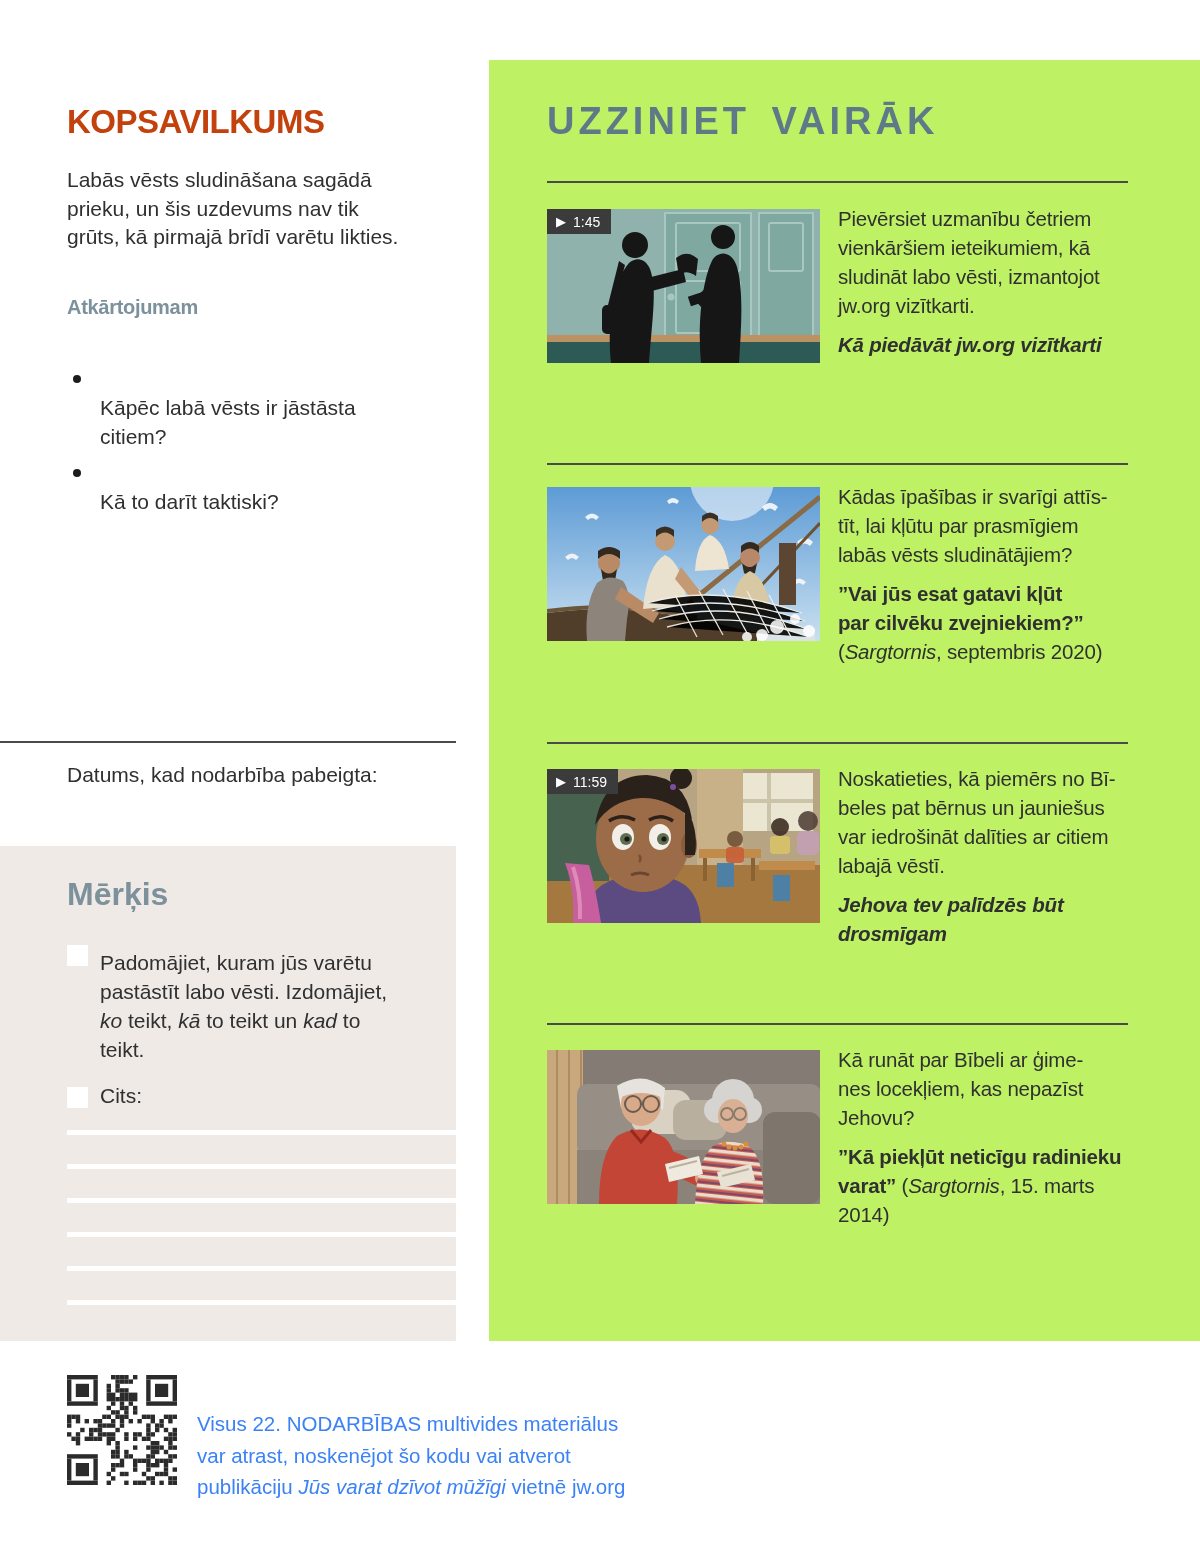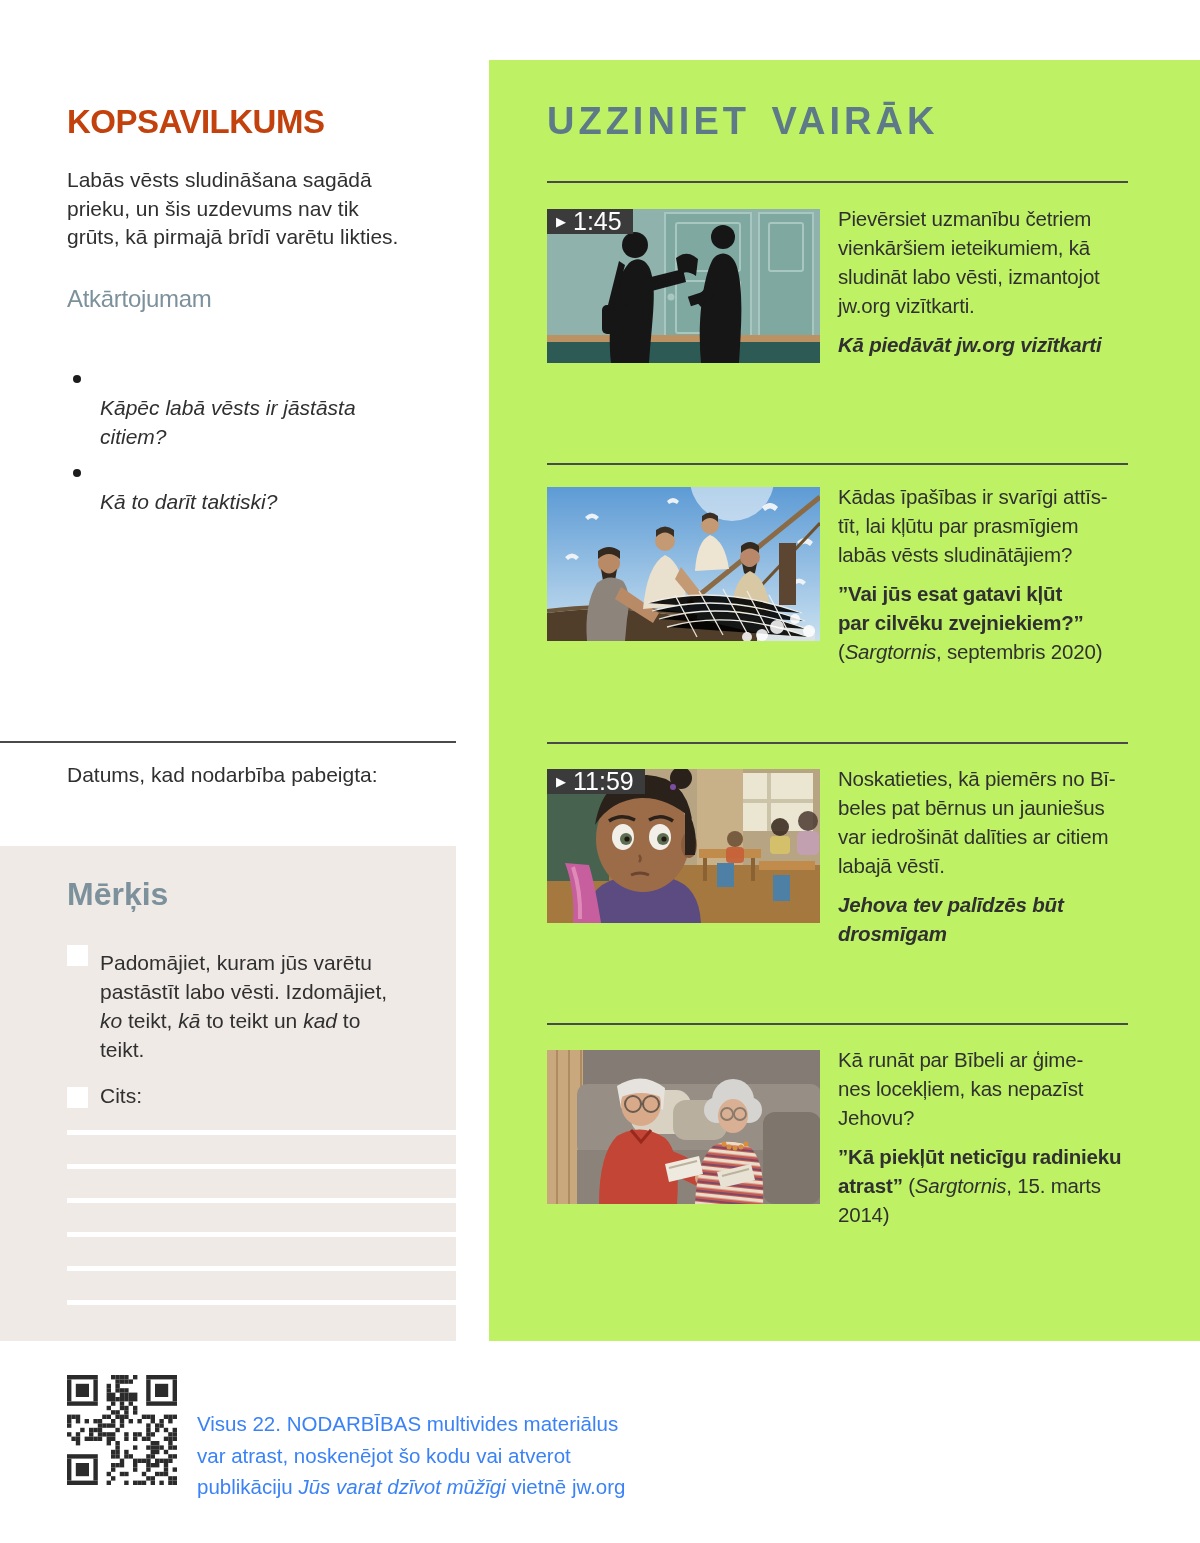--- a/index.html
+++ b/index.html
@@ -13,23 +13,23 @@
   .b{font-weight:bold;}
   .i{font-style:italic;margin-top:48px;}
 
   
   .summary-heading{
     left:67px;top:103px;font-size:33px;font-weight:bold;letter-spacing:-0.5px;
     color:#c2410c;
   }
   .summary-text{left:67px;top:166px;width:420px;font-size:21px;line-height:28.5px;}
   .review-heading{
-    left:67px;top:285px;font-size:24px;font-weight:normal;color:#7C919B;letter-spacing:-0.3px;
-  }
-  .review-list{left:67px;top:364px;width:380px;font-style:italic;}
+    left:67px;top:296px;font-size:20px;font-weight:bold;color:#7C919B;letter-spacing:-0.3px;
+  }
+  .review-list{left:67px;top:364px;width:380px;}
   .review-item{position:relative;padding-left:33px;font-size:21px;line-height:29px;margin-bottom:7px;}
   .bullet-dot{
     position:absolute;left:6px;top:11px;width:8px;height:8px;border-radius:50%;
     background:#1c1c1c;
   }
   .left-divider{left:0;top:741px;width:456px;height:0;border-top:2px solid #4A4A4A;}
   .date-label{left:67px;top:760px;font-size:21px;line-height:29px;}
 
   .goal-box{left:0;top:846px;width:456px;height:495px;background:#EFEAE6;}
   .goal-heading{left:67px;top:30px;font-size:32px;font-weight:bold;color:#7C919B;}
@@ -53,21 +53,21 @@
   .lm-item-1{top:149px;} .lm-item-2{top:427px;} .lm-item-3{top:709px;} .lm-item-4{top:990px;}
   .thumb{
     position:absolute;left:0;top:0;width:273px;height:154px;overflow:hidden;cursor:pointer;
   }
   .thumb svg{display:block;width:100%;height:100%;}
   .play-badge{
     position:absolute;left:0;top:0;height:25px;background:#3B3B3B;color:#ffffff;
     display:flex;align-items:center;padding:0 11px 0 9px;gap:7px;
   }
   .play-glyph{font-size:13px;line-height:1;color:#ffffff;}
-  .play-time{font-size:25px;line-height:1;}
+  .play-time{font-size:14px;line-height:1;}
   .lm-text{position:absolute;left:291px;top:-5px;width:310px;font-size:20.5px;line-height:29px;letter-spacing:-0.2px;}
   .lm-title{margin-top:10px;cursor:pointer;}
 
   
   .qr{left:67px;top:1375px;width:110px;height:110px;}
   .qr-caption{left:197px;top:1408px;width:500px;font-size:20.5px;line-height:31.5px;color:#3b82f6;}
 </style>
 </head>
 <body>
 
@@ -345,21 +345,21 @@
         <path d="M122,118 L150,111" stroke="#BBB29E" stroke-width="2" fill="none"></path>
         <path d="M170,122 L204,114 L208,130 L174,138 Z" fill="#E8E2D4"></path>
         <path d="M175,126 L202,119" stroke="#BBB29E" stroke-width="2" fill="none"></path>
       </svg>
     </div>
     <div class="lm-text">
       <div class="pre">Kā runāt par Bībeli ar ģime-
 nes locekļiem, kas nepazīst
 Jehovu?</div>
       <div class="lm-title pre"><span class="b">”Kā piekļūt neticīgu radinieku
-atrast”</span><span> (</span><span class="i">Sargtornis</span><span>, 15. marts
+varat”</span><span> (</span><span class="i">Sargtornis</span><span>, 15. marts
 2014)</span></div>
     </div>
   </div>
 </div>
 
 <svg class="abs qr" id="qr-svg" viewBox="0 0 25 25" aria-hidden="true">
     <rect x="0" y="0" width="7" height="1" fill="#2B2B2B"></rect>
     <rect x="0" y="6" width="7" height="1" fill="#2B2B2B"></rect>
     <rect x="0" y="1" width="1" height="5" fill="#2B2B2B"></rect>
     <rect x="6" y="1" width="1" height="5" fill="#2B2B2B"></rect>

